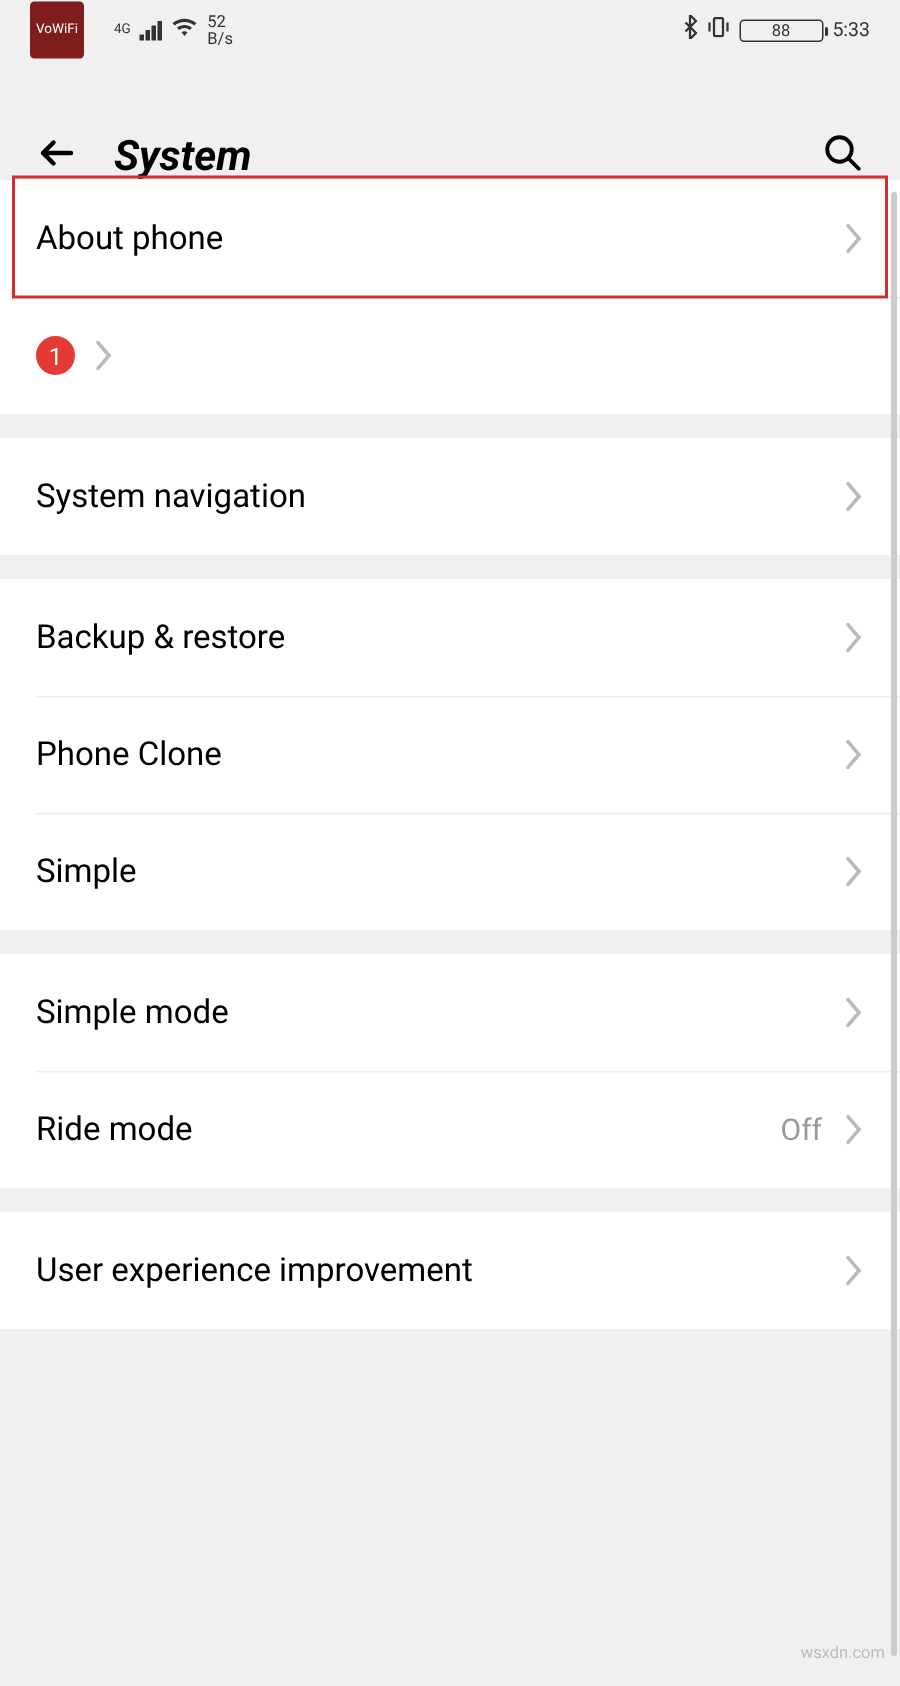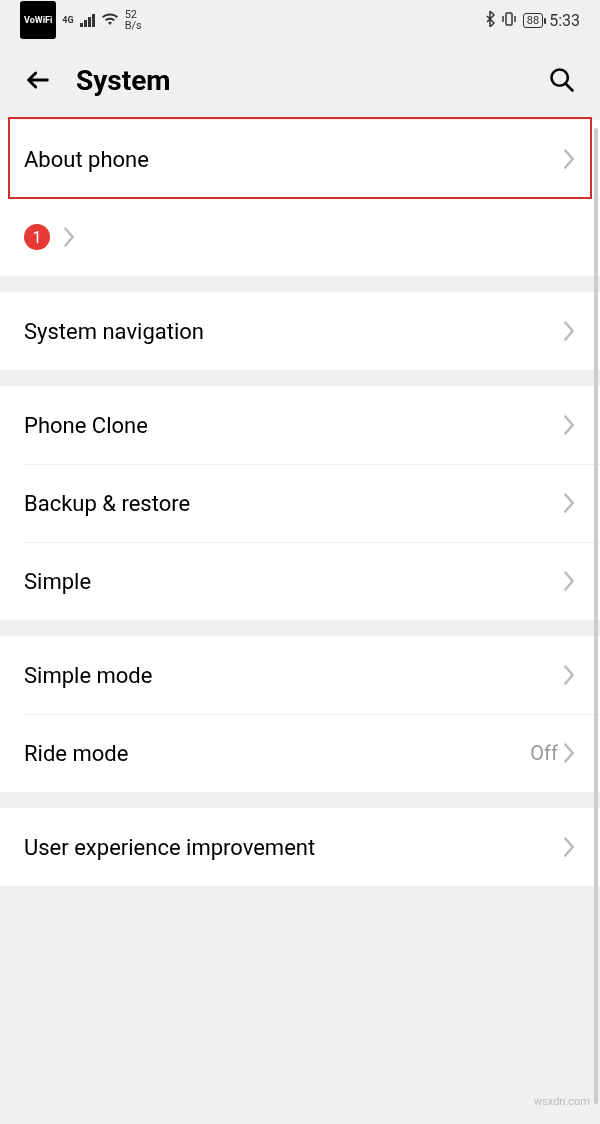--- a/index.html
+++ b/index.html
@@ -29,31 +29,32 @@
       display: flex;
       align-items: center;
       gap: 6px;
     }
     .status-right {
       display: flex;
       align-items: center;
       gap: 6px;
     }
     .vowifi-badge {
-      background: #000000;
+      background: #7f1d1d;
       color: white;
       font-size: 9px;
-      font-weight: bold;
+      font-weight: normal;
       padding: 14px 4px;
       border-radius: 3px;
     }
     .signal-4g {
       font-size: 9px;
-      font-weight: bold;
+      font-weight: normal;
       line-height: 1;
+      margin-left: 14px;
     }
     .signal-bars {
       display: inline-flex;
       align-items: flex-end;
       gap: 1px;
     }
     .signal-bars span {
       width: 3px;
       background: #333;
       display: inline-block;
@@ -65,40 +66,41 @@
     .speed-text {
       font-size: 11px;
       line-height: 1;
       display: flex;
       flex-direction: column;
       align-items: flex-start;
     }
     .battery-box {
       border: 1.5px solid #333;
       border-radius: 3px;
-      padding: 0 3px;
+      padding: 0 21px;
       font-size: 11px;
       position: relative;
     }
     .battery-box::after{
       content:"";
       position:absolute;
       right:-4px;
       top:4px;
       width:2px;
       height:6px;
       background:#333;
       border-radius:1px;
     }
     .header {
       height: 80px;
       display: flex;
-      align-items: center;
+      align-items: flex-end;
       padding: 0 20px;
       background: #f0f0f0;
+      font-style: italic;
     }
     .back-btn {
       width: 36px;
       height: 36px;
       display: flex;
       align-items: center;
       justify-content: center;
       cursor: pointer;
     }
     .title {
@@ -142,21 +144,21 @@
       background: #eee;
     }
     .item-label {
       font-size: 22px;
       color: #000;
       flex: 1;
     }
     .item-value {
       font-size: 20px;
       color: #999;
-      margin-right: 4px;
+      margin-right: 14px;
     }
     .chevron {
       color: #bbb;
       flex-shrink: 0;
     }
     .badge {
       width: 26px;
       height: 26px;
       border-radius: 50%;
       background: #e53935;
@@ -224,21 +226,21 @@
           <path d="M5 0 L5 16 L9 12 L2 5 M5 0 L9 4 L2 11" stroke="#333" stroke-width="1.5" fill="none"></path>
         </svg>
     </span>
     <span>
       <svg width="16" height="14" viewBox="0 0 16 14">
           <rect x="5" y="1" width="6" height="12" rx="1" stroke="#333" stroke-width="1.5" fill="none"></rect>
           <path d="M2 4 L2 10 M14 4 L14 10" stroke="#333" stroke-width="1.5"></path>
         </svg>
     </span>
     <span class="battery-box">88</span>
-    <span style="font-size:16px;">5:33</span>
+    <span style="font-size:13px;">5:33</span>
   </div>
 </div>
 
 <div class="header">
   <div class="back-btn">
     <svg width="28" height="28" viewBox="0 0 24 24">
         <path d="M20 12 H4 M10 6 L4 12 L10 18" stroke="#000" stroke-width="2.5" fill="none" stroke-linecap="round" stroke-linejoin="round"></path>
       </svg>
   </div>
   <div class="title">System</div>
@@ -273,27 +275,27 @@
       <span class="item-label">System navigation</span>
       <svg class="chevron" width="14" height="22" viewBox="0 0 10 18">
           <path d="M2 2 L8 9 L2 16" stroke="#bbb" stroke-width="2" fill="none" stroke-linecap="round"></path>
         </svg>
     </div>
   </div>
 
 
   <div class="group">
     <div class="item">
+      <span class="item-label">Backup &amp; restore</span>
+      <svg class="chevron" width="14" height="22" viewBox="0 0 10 18">
+          <path d="M2 2 L8 9 L2 16" stroke="#bbb" stroke-width="2" fill="none" stroke-linecap="round"></path>
+        </svg>
+    </div>
+    <div class="item">
       <span class="item-label">Phone Clone</span>
-      <svg class="chevron" width="14" height="22" viewBox="0 0 10 18">
-          <path d="M2 2 L8 9 L2 16" stroke="#bbb" stroke-width="2" fill="none" stroke-linecap="round"></path>
-        </svg>
-    </div>
-    <div class="item">
-      <span class="item-label">Backup &amp; restore</span>
       <svg class="chevron" width="14" height="22" viewBox="0 0 10 18">
           <path d="M2 2 L8 9 L2 16" stroke="#bbb" stroke-width="2" fill="none" stroke-linecap="round"></path>
         </svg>
     </div>
     <div class="item">
       <span class="item-label">Simple</span>
       <svg class="chevron" width="14" height="22" viewBox="0 0 10 18">
           <path d="M2 2 L8 9 L2 16" stroke="#bbb" stroke-width="2" fill="none" stroke-linecap="round"></path>
         </svg>
     </div>

